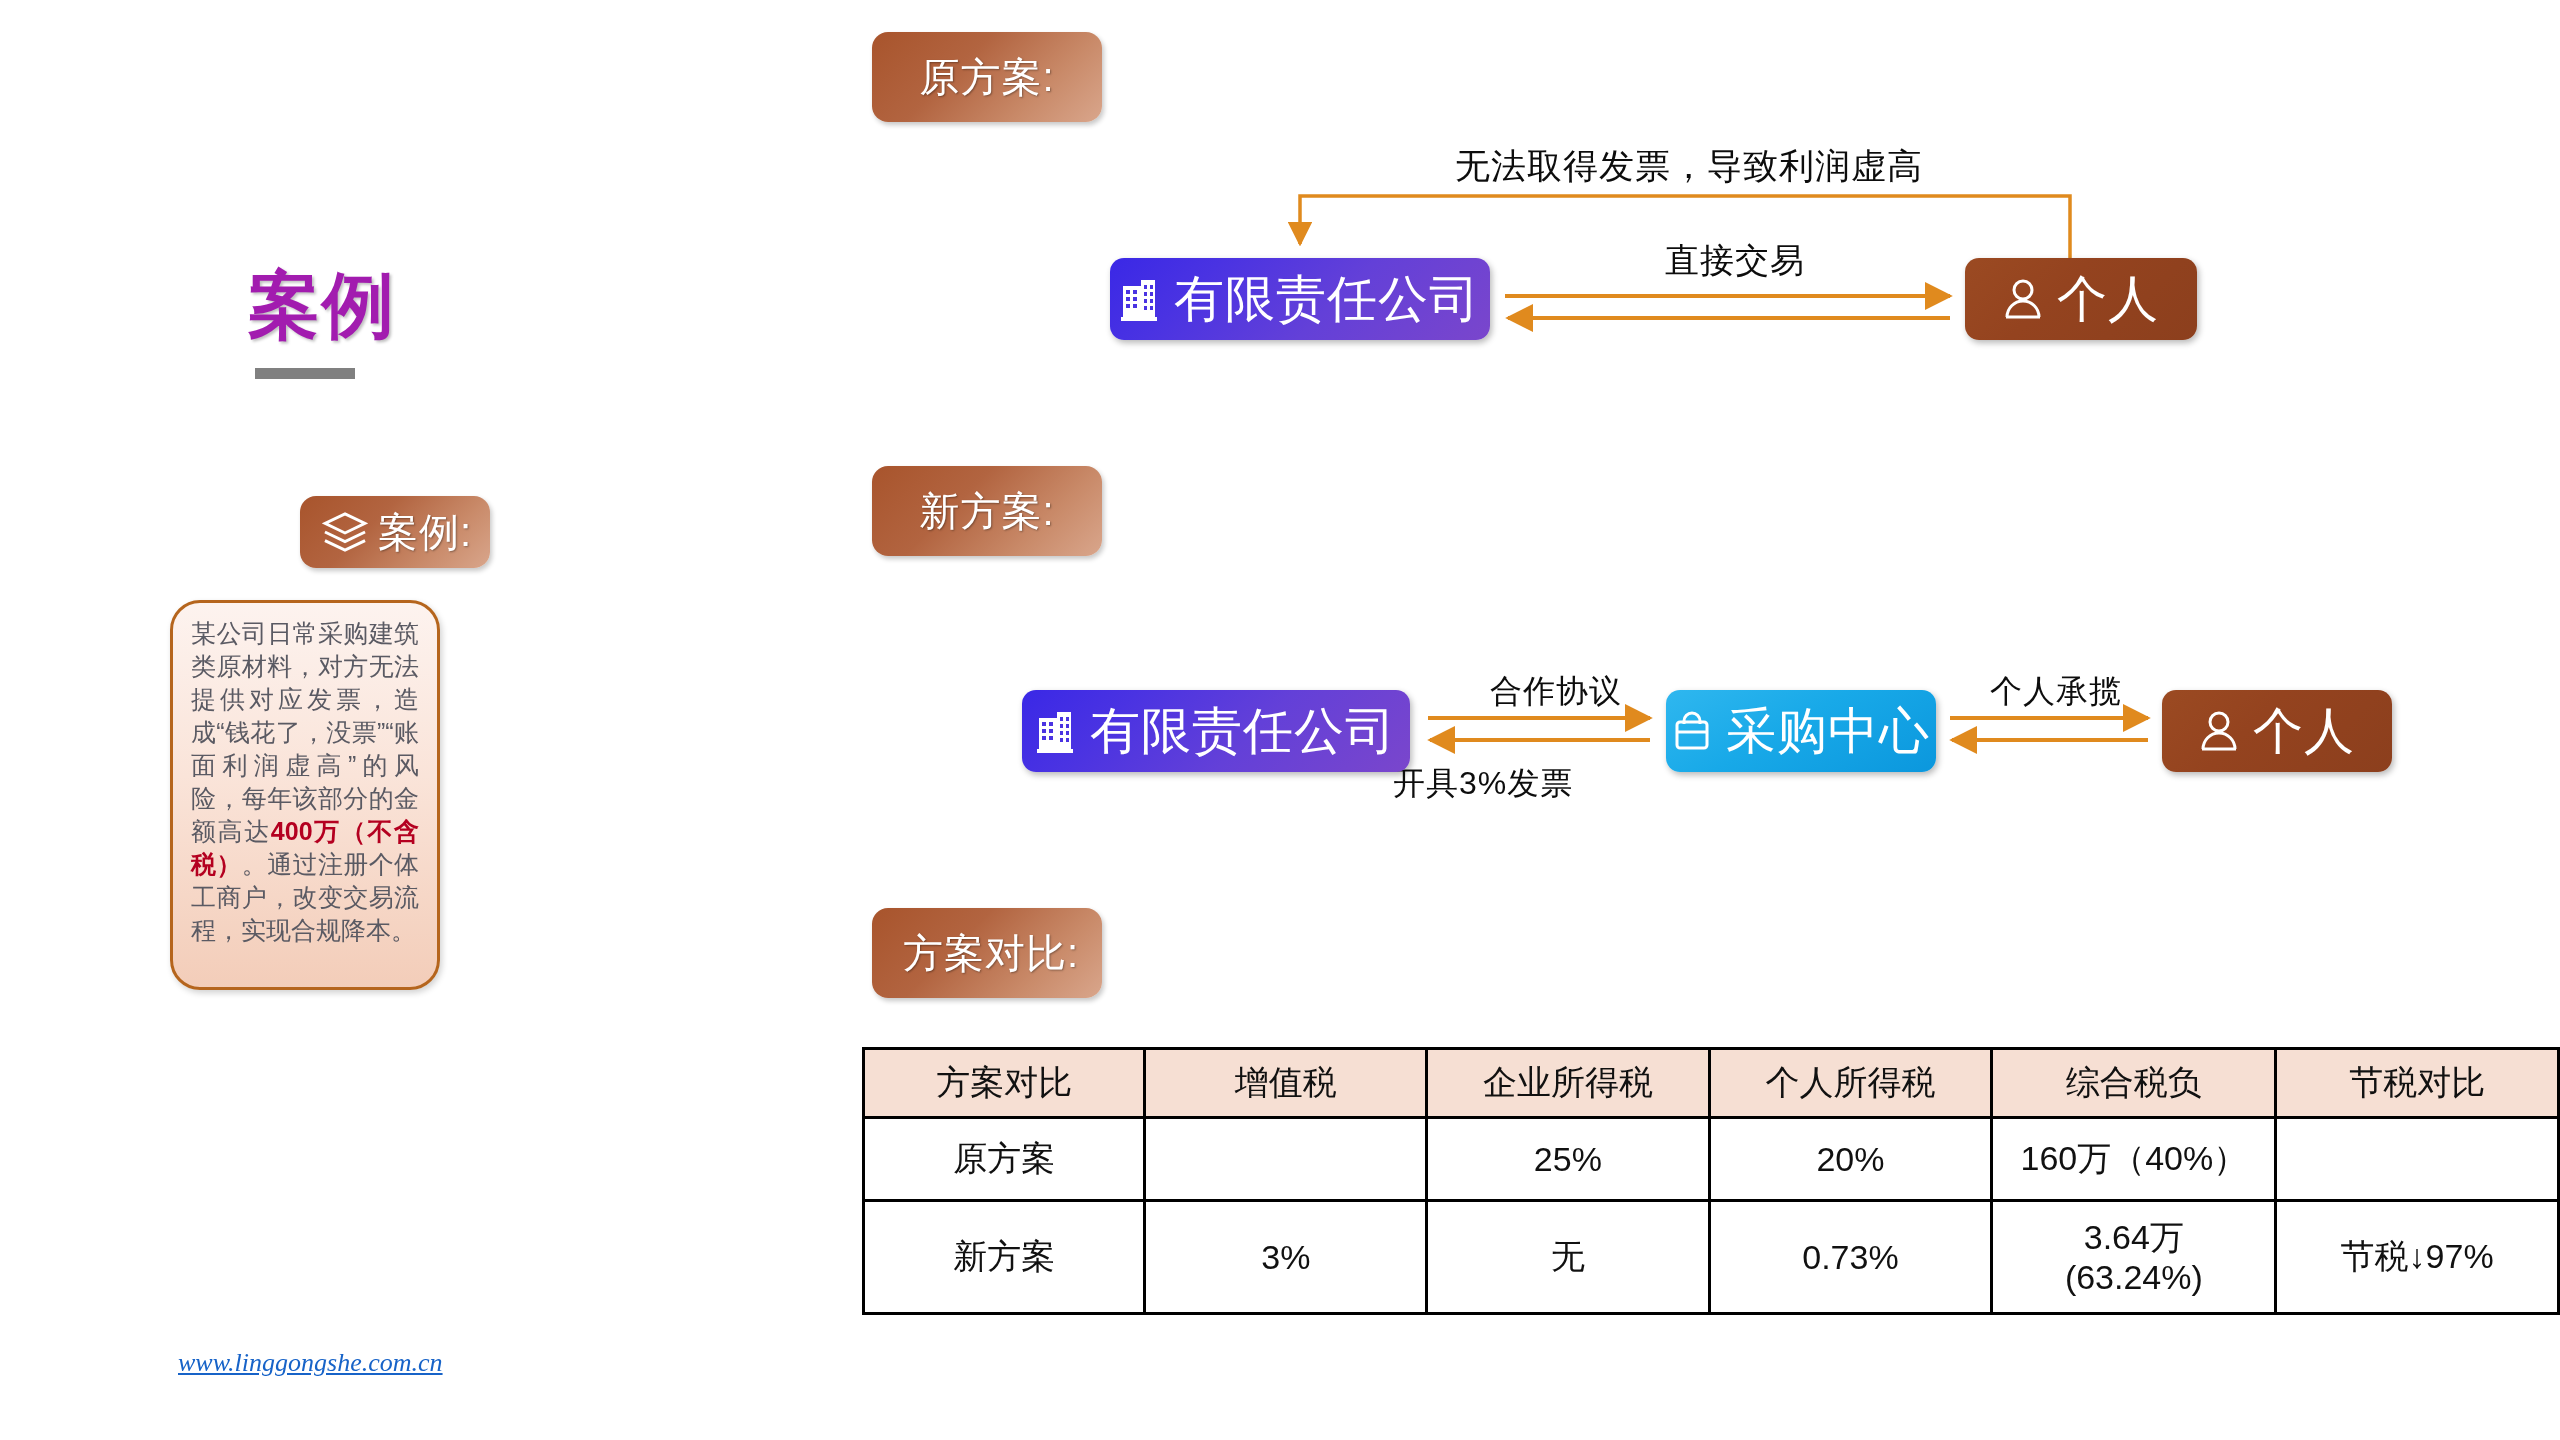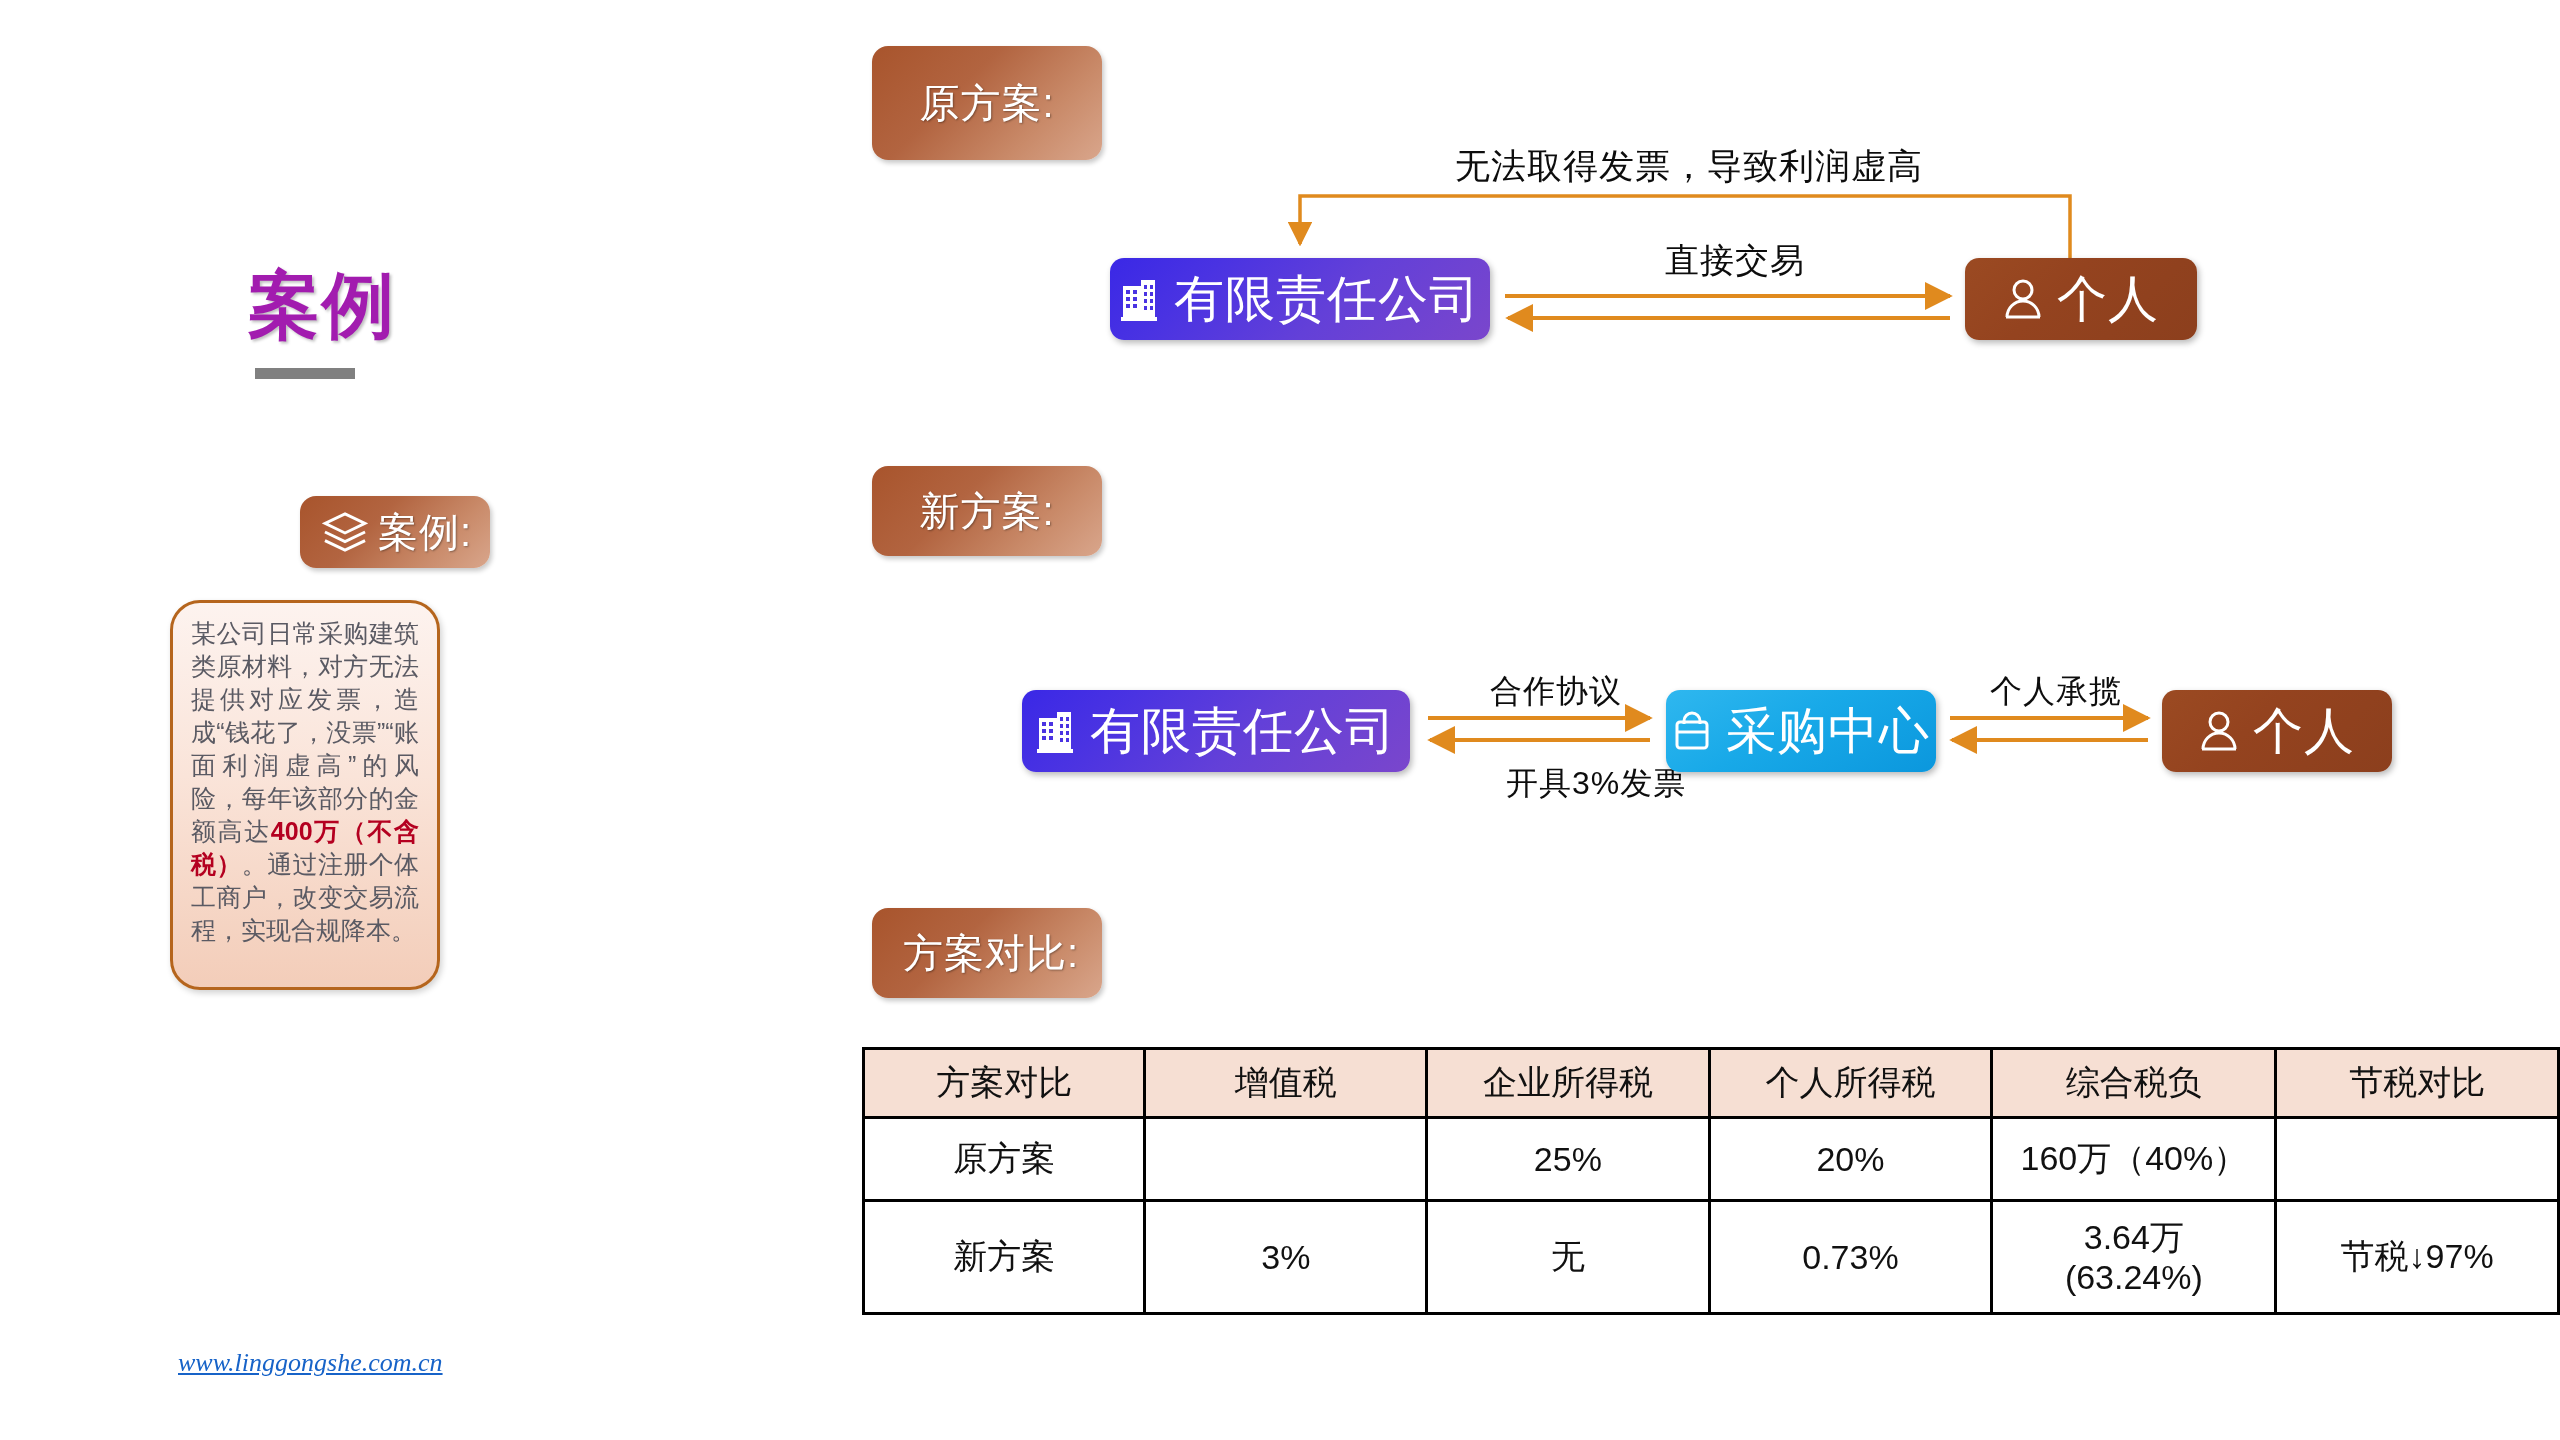--- a/index.html
+++ b/index.html
@@ -54,21 +54,21 @@
     text-shadow: 1px 1px 2px rgba(0,0,0,0.35);
     box-sizing: border-box;
   }
   .pill .pill-label { white-space: nowrap; }
   #pill-case {
     left: 300px; top: 496px;
     width: 190px; height: 72px;
     gap: 10px;
     padding-left: 4px;
   }
-  #pill-original { left: 872px; top: 46px; width: 230px; height: 114px; }
+  #pill-original { left: 872px; top: 32px; width: 230px; height: 90px; }
   #pill-new      { left: 872px; top: 466px; width: 230px; height: 90px; }
   #pill-compare  { left: 872px; top: 908px; width: 230px; height: 90px; padding-left: 8px; }
 
   .layers-icon { width: 46px; height: 42px; flex: 0 0 auto; }
 
   
   #case-card {
     position: absolute;
     left: 170px; top: 600px;
     width: 270px; height: 390px;
@@ -142,21 +142,21 @@
     font-size: 34px;
     color: #0d0d0d;
     white-space: nowrap;
     font-family: "Liberation Sans", sans-serif;
     letter-spacing: 1px;
     z-index: 2;
   }
   #lbl-no-invoice   { left: 1455px; top: 143px; font-size: 35px; }
   #lbl-direct-trade { left: 1665px; top: 238px; }
   #lbl-agreement    { left: 1490px; top: 670px; font-size: 32px; }
-  #lbl-invoice3     { left: 1506px; top: 762px; font-size: 32px; }
+  #lbl-invoice3     { left: 1393px; top: 762px; font-size: 32px; }
   #lbl-personal-und { left: 1990px; top: 670px; font-size: 32px; }
 
   
   #arrows {
     position: absolute;
     left: 0; top: 0;
     width: 2560px; height: 1440px;
     pointer-events: none;
     z-index: 1;
   }

